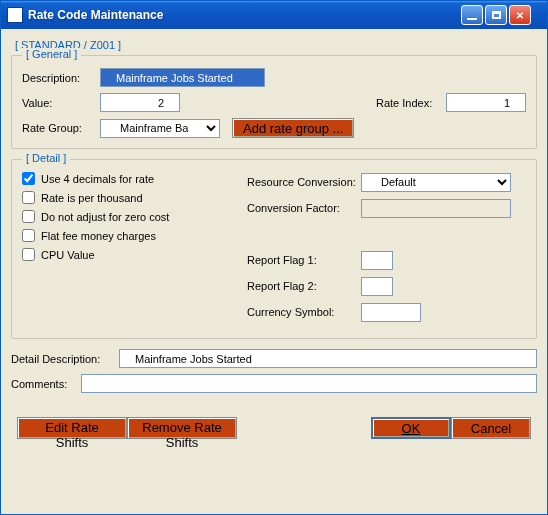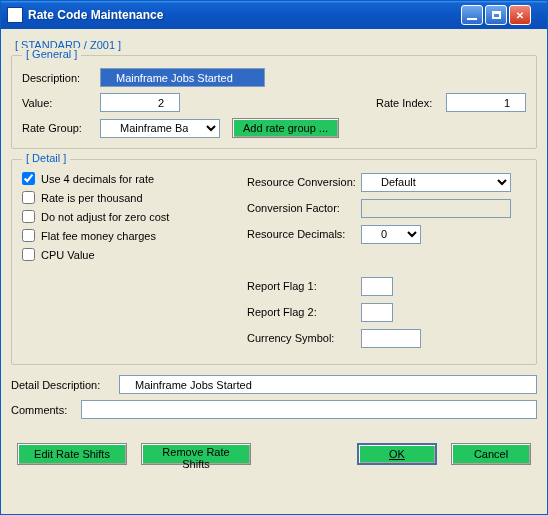--- a/index.html
+++ b/index.html
@@ -87,42 +87,41 @@
     height: 19px;
     padding: 1px 15px;
   }
   input[type=text].txt.sel-highlight {
     background: #316ac5;
     color: #fff;
   }
   input[type=text].txt.right { text-align: right; }
   .btn {
     font-family: inherit;
-    font-size: 11px;
-    background: #22c55e;
+    font-size: 13px;
+    background: #c2410c;
     border: 1px solid #888;
     box-shadow: inset 1px 1px 0 #fff, inset -1px -1px 0 #aca899;
     padding: 2px 10px;
     cursor: pointer;
     height: 22px;
   }
   .btn.default { border: 2px solid #4a6f9e; padding: 1px 10px; text-decoration: underline; }
   .chk { display: flex; align-items: center; margin-bottom: 6px; }
   .chk input { margin: 0 6px 0 0; }
   .detail-grid {
     display: flex;
     gap: 10px;
   }
   .detail-left { width: 215px; }
   .detail-right { flex: 1; }
   .detail-right .drow { display:flex; align-items:center; margin-bottom:6px; height:20px;}
   .detail-right .drow .dlbl { width: 114px; }
   .bottom-btns {
     display: flex;
-    gap: 14px;
     padding: 4px 6px 0 6px;
     align-items:center;
   }
   .bottom-btns .spacer { flex:1; }
   .bottom-btns .btn { width: 110px; }
 </style>
 </head>
 <body>
 
 <div class="window">
@@ -198,26 +197,20 @@
           <div class="drow">
             <span class="dlbl">Resource Conversion:</span>
             <select class="sel" style="width:150px">
               <option>Default</option>
             </select>
           </div>
           <div class="drow">
             <span class="dlbl">Conversion Factor:</span>
             <input type="text" class="txt" readonly="" style="width: 150px; background: rgb(236, 233, 216);" value="">
           </div>
-          <div class="drow">
-            <span class="dlbl">Resource Decimals:</span>
-            <select class="sel" style="width:60px">
-              <option>0</option>
-            </select>
-          </div>
           <div class="drow" style="height:20px"></div>
           <div class="drow">
             <span class="dlbl">Report Flag 1:</span>
             <input type="text" class="txt" style="width: 26px;" value="1">
           </div>
           <div class="drow">
             <span class="dlbl">Report Flag 2:</span>
             <input type="text" class="txt" style="width: 26px;" value="">
           </div>
           <div class="drow">

